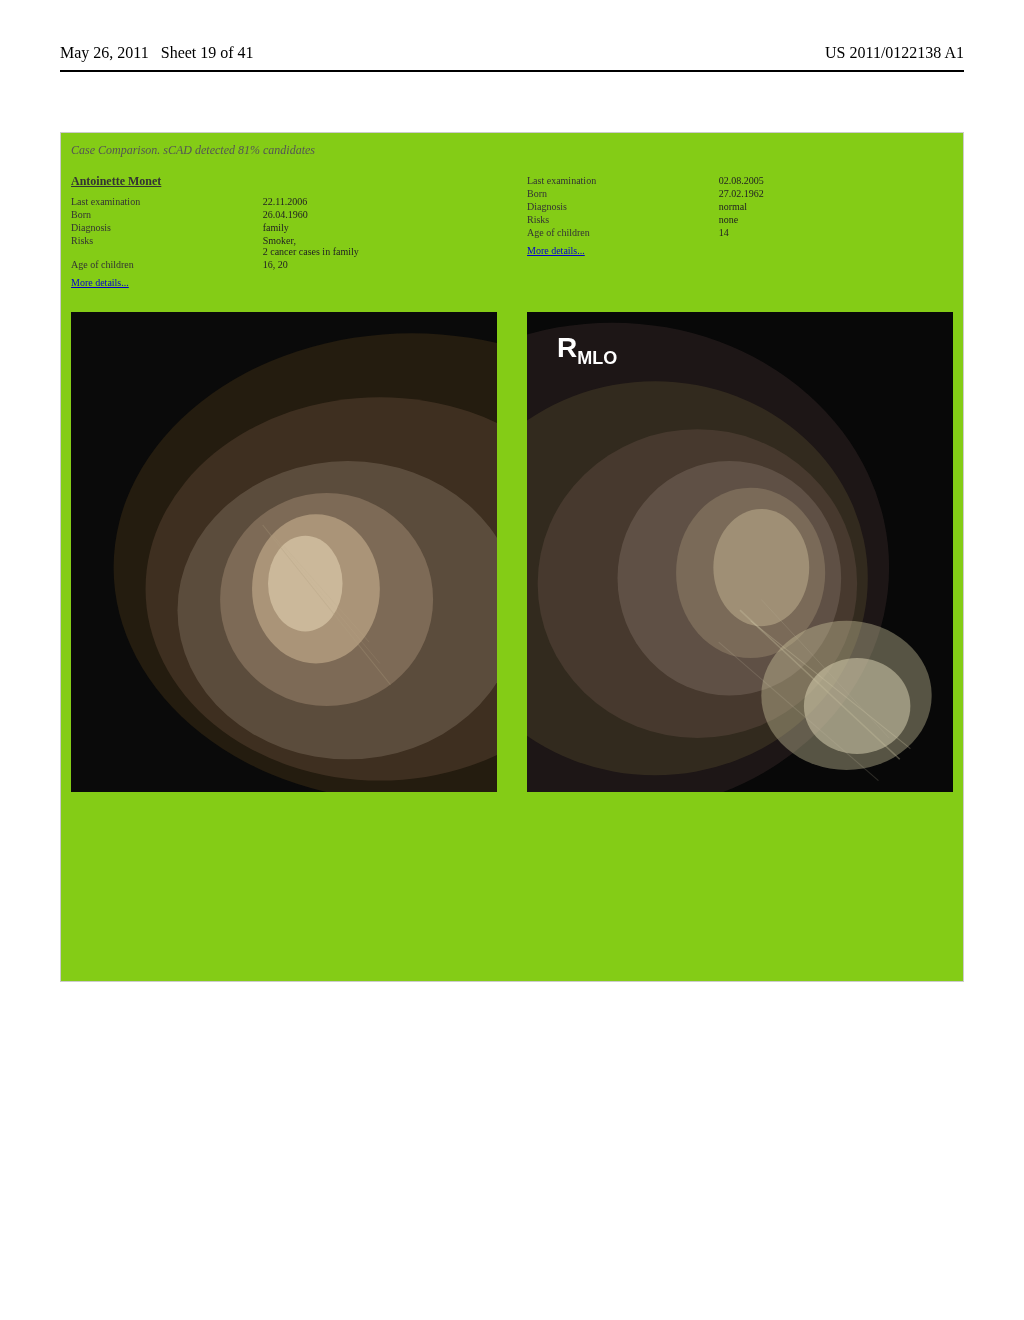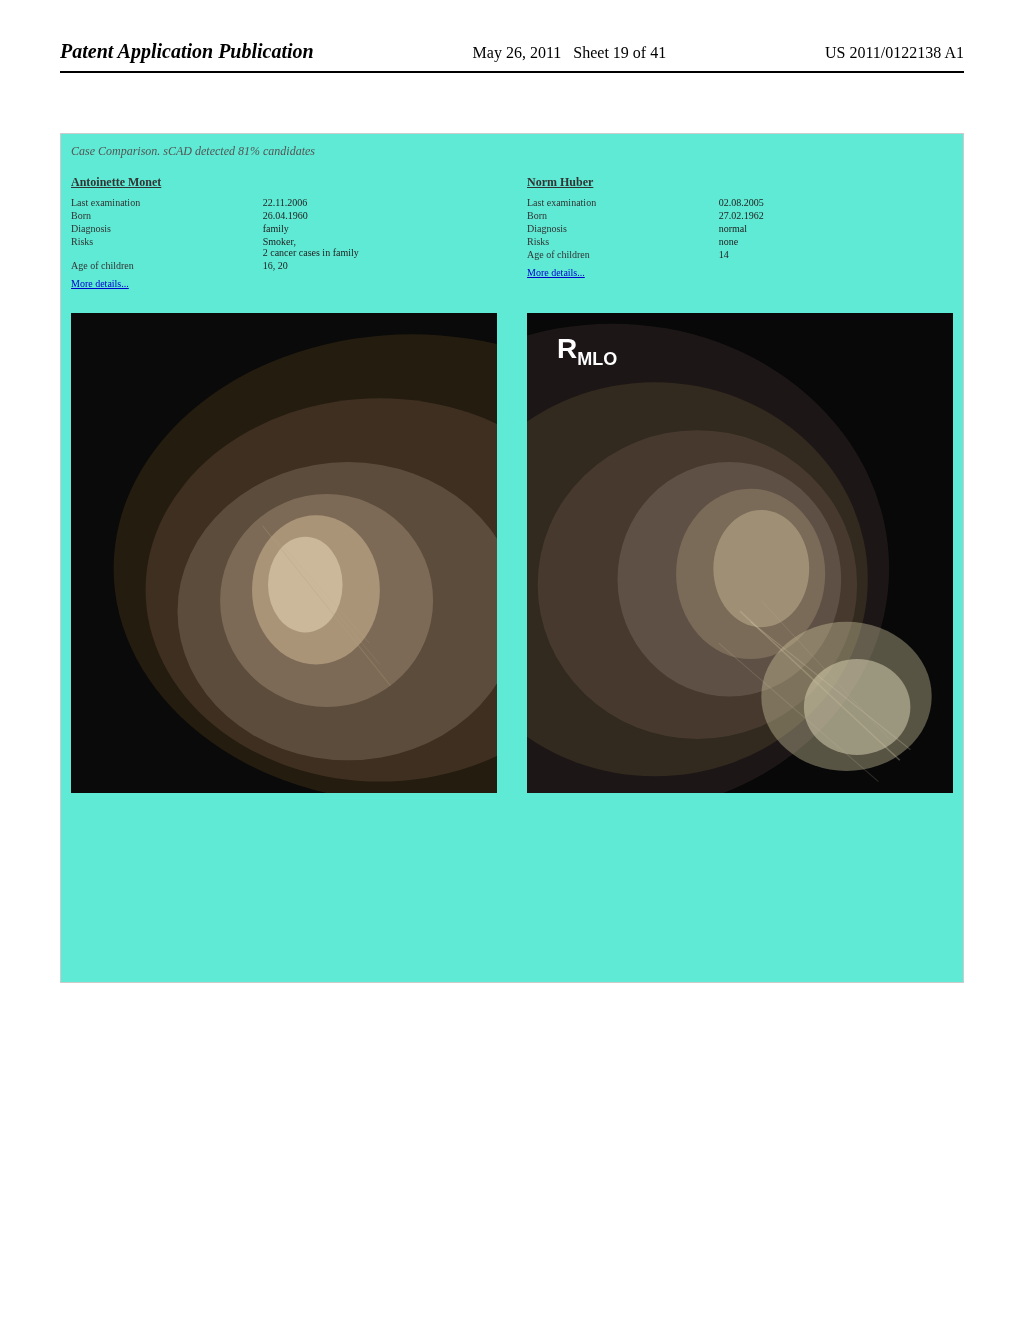--- a/index.html
+++ b/index.html
@@ -44,21 +44,21 @@
     .header-right {
       font-size: 16px;
       text-align: right;
       padding-top: 4px;
     }
 
     .content-area {
       margin-top: 60px;
       padding: 10px;
       border: 1px solid #ccc;
-      background: #5eead4;
+      background: #84cc16;
       min-height: 850px;
     }
 
     .case-title {
       font-size: 12px;
       color: #555;
       margin-bottom: 16px;
       font-style: italic;
     }
 
@@ -173,21 +173,20 @@
     .footer-area {
       height: 100px;
     }
   </style>
 </head>
 <body>
 
 <div class="page">
 
   <div class="header">
-    <div class="header-left">Patent Application Publication</div>
     <div class="header-center">
       <span>May 26, 2011</span>&nbsp;&nbsp;
       <span>Sheet 19 of 41</span>
     </div>
     <div class="header-right">US 2011/0122138 A1</div>
   </div>
 
   <div class="content-area">
 
     <div class="case-title">Case Comparison. sCAD detected 81% candidates</div>
@@ -217,21 +216,20 @@
           <tr>
             <td>Age of children</td>
             <td>16, 20</td>
           </tr>
         </tbody>
           </table>
         <a class="more-details-link">More details...</a>
       </div>
 
       <div class="patient-panel">
-        <div class="patient-name">Norm Huber</div>
         <table class="patient-info-table">
           <tbody>
               <tr>
             <td>Last examination</td>
             <td>02.08.2005</td>
           </tr>
           <tr>
             <td>Born</td>
             <td>27.02.1962</td>
           </tr>

